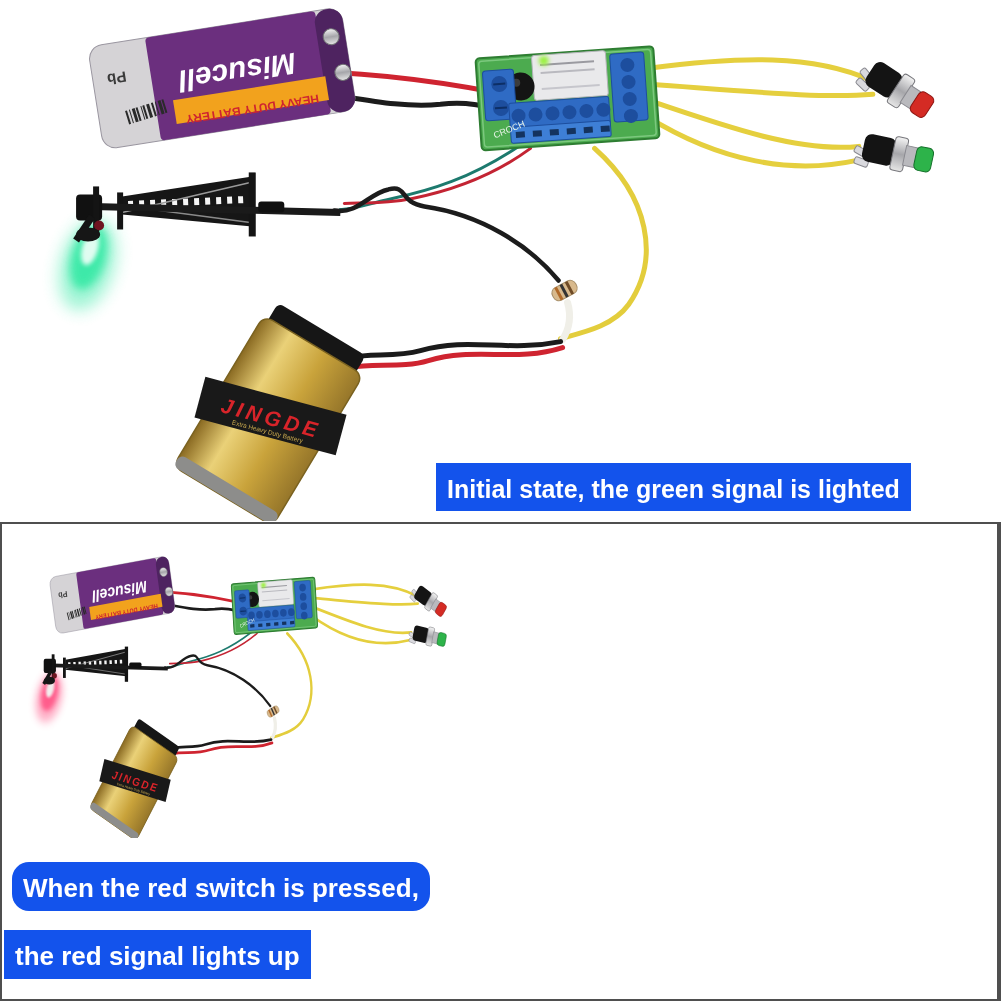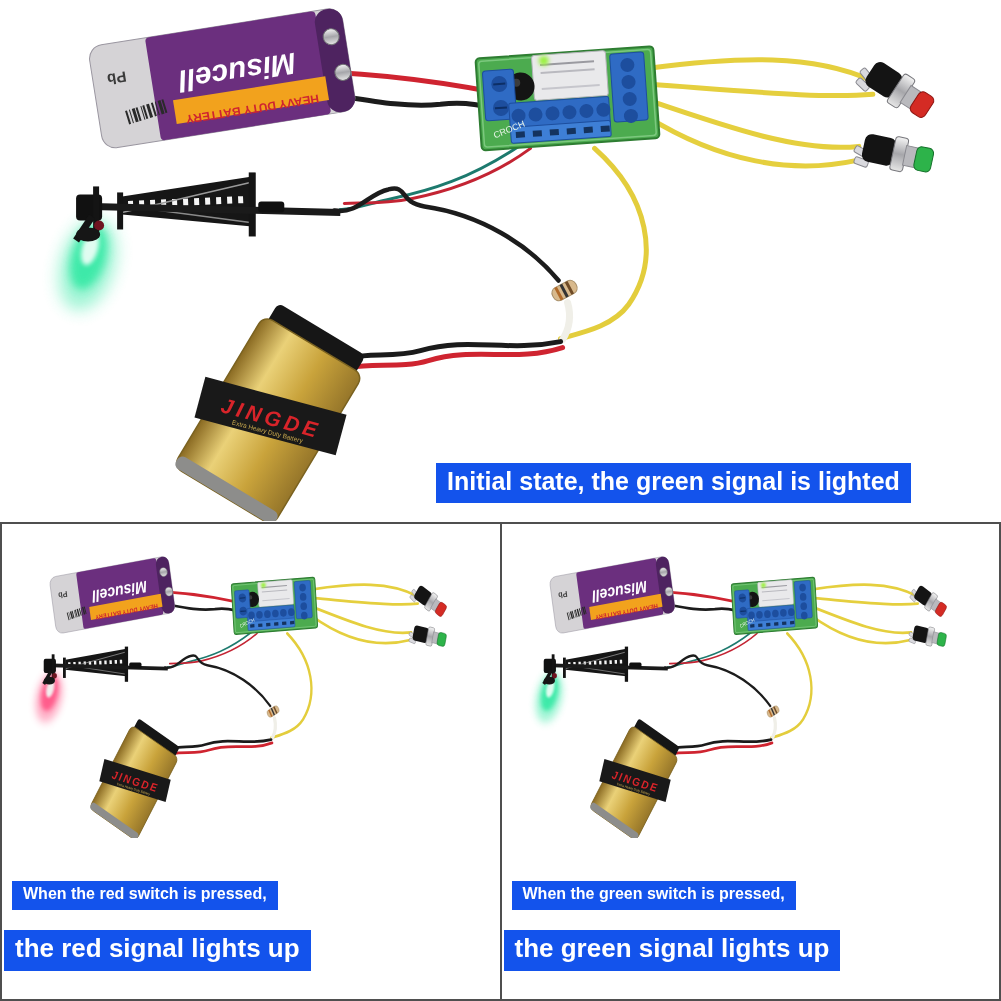--- a/index.html
+++ b/index.html
@@ -7,23 +7,23 @@
          font-family:"Liberation Sans",sans-serif;}
   .panel-top{position:absolute;left:0;top:0;width:1001px;height:522px;background:#fff;}
   .scene{display:block;}
   .scene-top{position:absolute;left:0;top:0;width:1001px;height:521px;}
   .panel-bottom{position:absolute;left:0;top:522px;width:1001px;height:479px;
                 display:flex;border:2px solid var(--bord,#4f4f4f);box-sizing:border-box;background:#fff;}
   .half{position:relative;flex:1 1 50%;background:#fff;}
   .half.left{border-right:2px solid var(--bord,#4f4f4f);}
   .scene-small{position:absolute;left:6px;top:28px;width:470px;height:286px;}
   .caption{display:inline-block;background:var(--capbg,#1353ec);color:var(--captext,#fff);
-           font-weight:bold;white-space:nowrap;padding:4px 11px 7px 11px;line-height:1.15;}
+           font-weight:bold;white-space:nowrap;padding:12px 11px 7px 11px;line-height:1.15;}
   .caption-top{position:absolute;left:436px;top:463px;font-size:25px;}
-  .cap-l1{position:absolute;left:10px;top:357px;font-size:16px;}
+  .cap-l1{position:absolute;left:10px;top:338px;font-size:26px;border-radius:17px;}
   .cap-l2{position:absolute;left:2px;top:406px;font-size:26px;}
   svg text{font-family:"Liberation Sans",sans-serif;}
 </style>
 </head>
 <body>
 
 <svg width="0" height="0" style="position:absolute" aria-hidden="true">
 <defs>
   <filter id="b8" x="-80%" y="-80%" width="260%" height="260%">
         <feGaussianBlur stdDeviation="8"></feGaussianBlur>
@@ -196,22 +196,15 @@
   <section class="panel-bottom">
 
     <div class="half left">
       <svg class="scene scene-small" viewBox="0 0 1000 520" preserveAspectRatio="none" style="--glow: #ff4f82;">
           <use href="#scene"></use>
         </svg>
       <div class="caption cap-l1">When the red switch is pressed,</div>
       <div class="caption cap-l2">the red signal lights up</div>
     </div>
 
-    <div class="half right">
-      <svg class="scene scene-small" viewBox="0 0 1000 520" preserveAspectRatio="none" style="--glow: #2de8a2;">
-          <use href="#scene"></use>
-        </svg>
-      <div class="caption cap-l1">When the green switch is pressed,</div>
-      <div class="caption cap-l2">the green signal lights up</div>
-    </div>
 
   </section>
 </div>
 
 </body></html>

